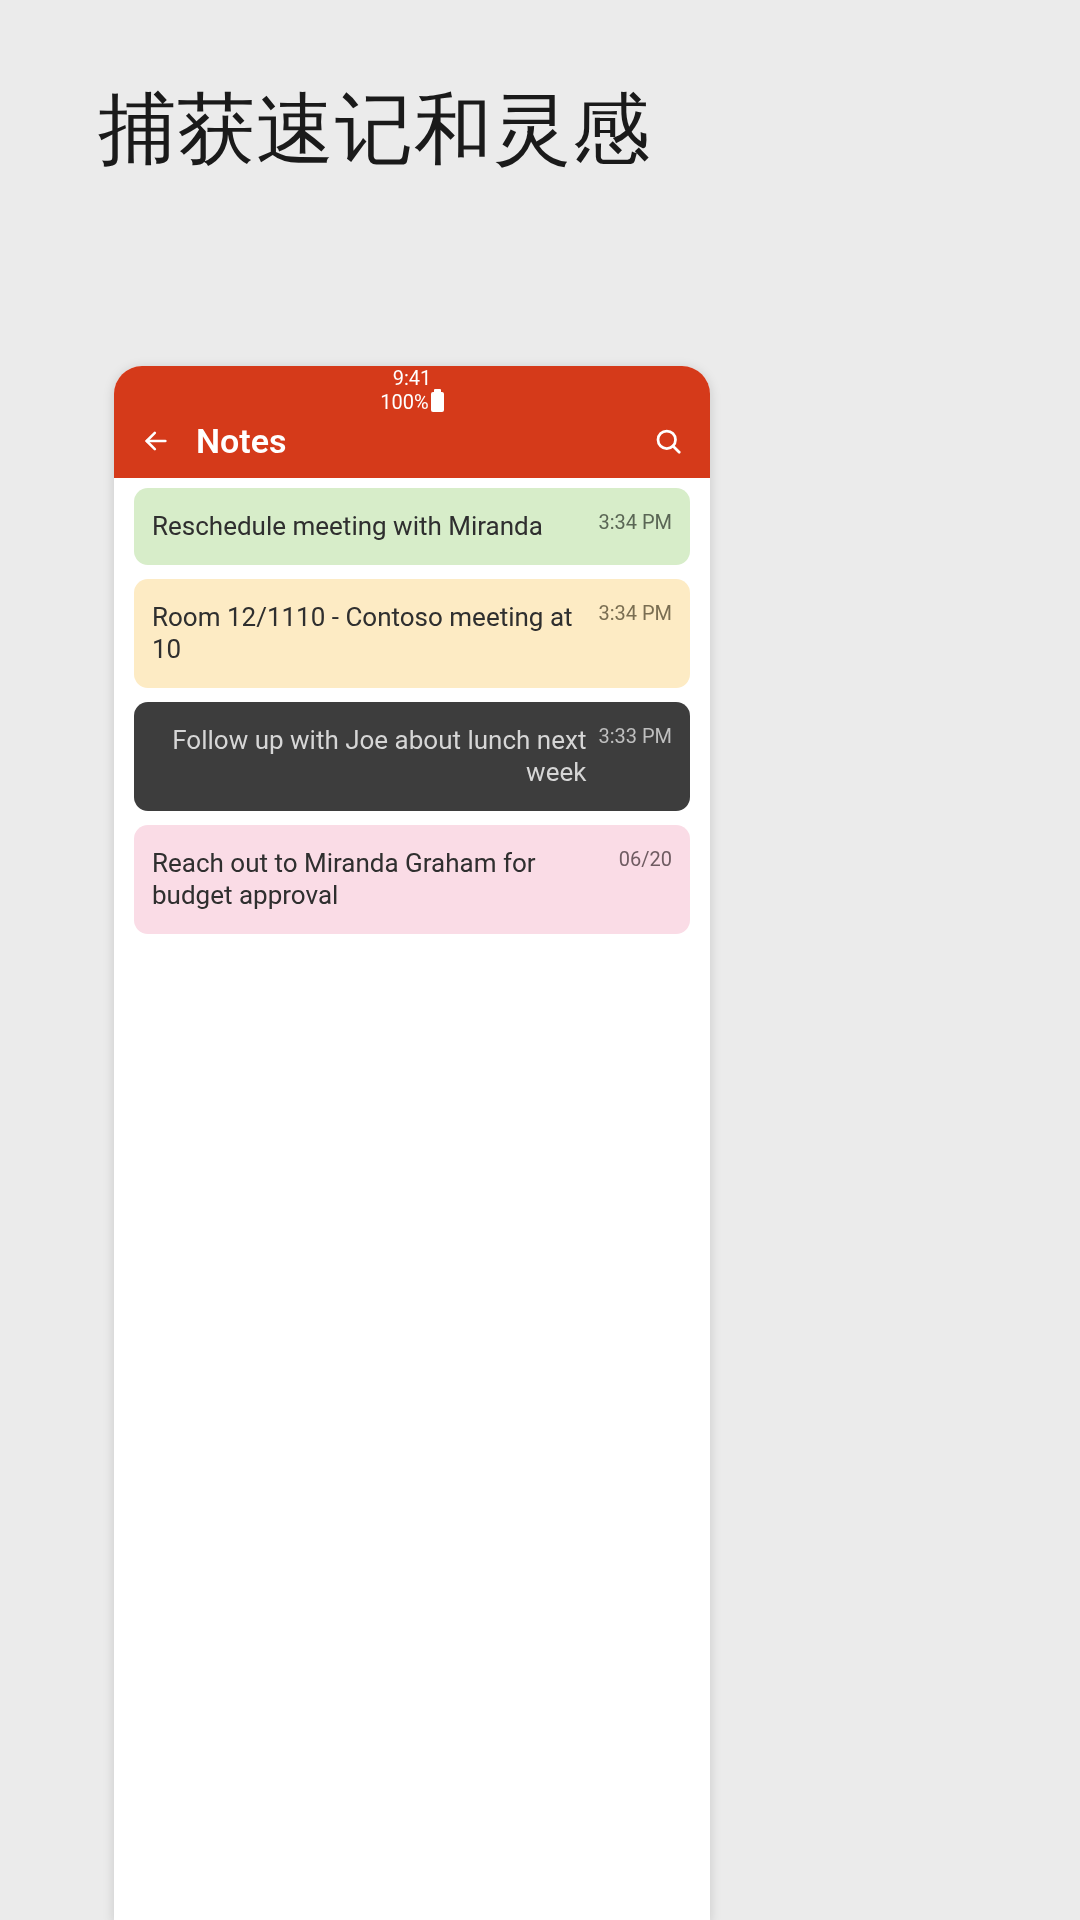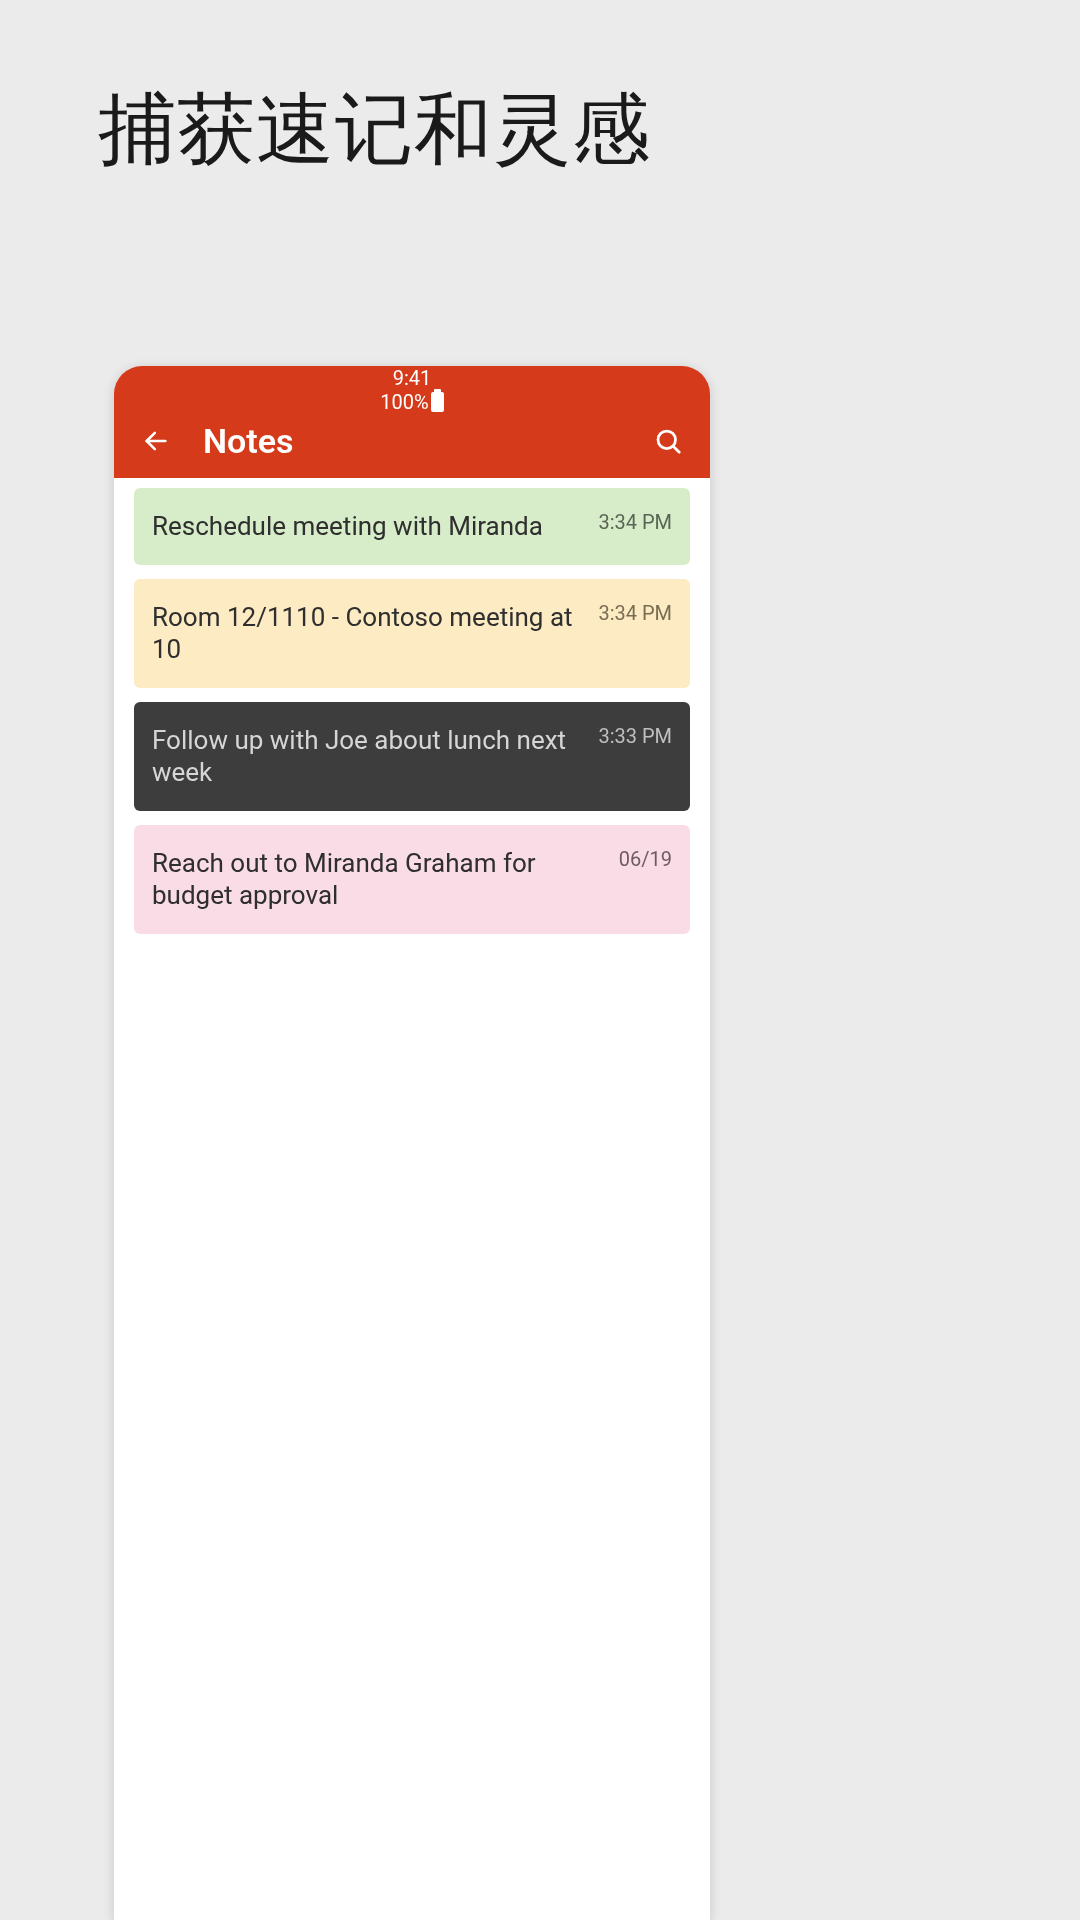--- a/index.html
+++ b/index.html
@@ -77,36 +77,36 @@
       width: 36px;
       height: 36px;
       display: flex;
       align-items: center;
       justify-content: center;
       cursor: pointer;
     }
     .app-title {
       font-size: 34px;
       font-weight: 600;
-      margin-left: 29px;
+      margin-left: 22px;
       flex: 1;
     }
     .search-btn {
       width: 36px;
       height: 36px;
       display: flex;
       align-items: center;
       justify-content: center;
       cursor: pointer;
     }
     .notes-list {
       padding: 10px 20px;
     }
     .note-card {
-      border-radius: 6px;
+      border-radius: 14px;
       padding: 22px 18px;
       margin-bottom: 14px;
       display: flex;
       justify-content: space-between;
       align-items: flex-start;
       cursor: pointer;
     }
     .note-text {
       font-size: 26px;
       line-height: 1.25;
@@ -122,20 +122,21 @@
     }
     .note-green .note-text { color: #2f2f2f; }
     .note-green .note-time { color: #5a6655; }
     .note-yellow {
       background: #fdebc4;
     }
     .note-yellow .note-text { color: #2f2f2f; }
     .note-yellow .note-time { color: #7a6e52; }
     .note-dark {
       background: #3d3d3d;
+      text-align: right;
     }
     .note-dark .note-text { color: #d6d6d6; }
     .note-dark .note-time { color: #bfbfbf; }
     .note-pink {
       background: #fadce6;
     }
     .note-pink .note-text { color: #2f2f2f; }
     .note-pink .note-time { color: #6f5c62; }
   </style>
 </head>
@@ -177,17 +178,17 @@
     <div class="note-card note-yellow">
       <div class="note-text">Room 12/1110 - Contoso meeting at 10</div>
       <div class="note-time">3:34 PM</div>
     </div>
     <div class="note-card note-dark">
       <div class="note-text">Follow up with Joe about lunch next week</div>
       <div class="note-time">3:33 PM</div>
     </div>
     <div class="note-card note-pink">
       <div class="note-text">Reach out to Miranda Graham for budget approval</div>
-      <div class="note-time">06/19</div>
+      <div class="note-time">06/20</div>
     </div>
   </div>
 
 </div>
 
 </body></html>

